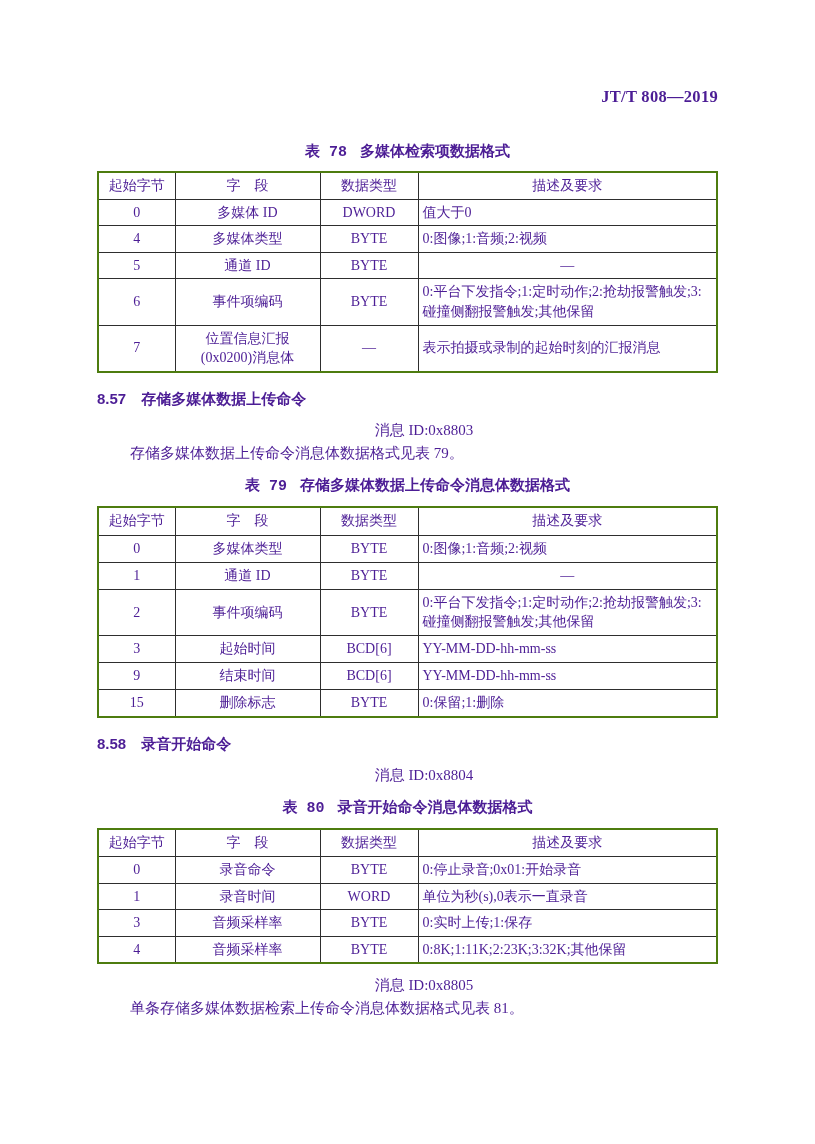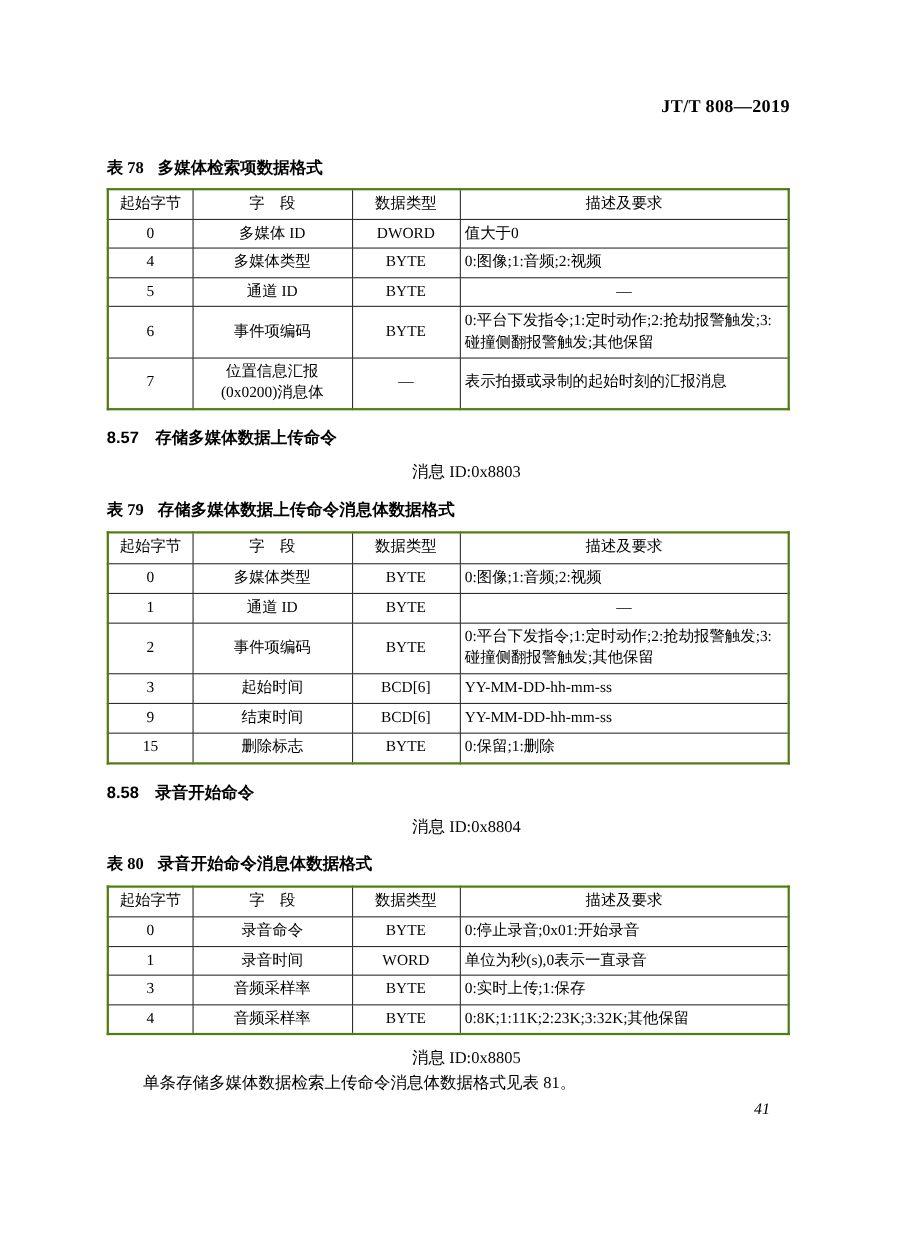--- a/index.html
+++ b/index.html
@@ -4,35 +4,35 @@
 <style>
   html,body { margin:0; padding:0; background:#ffffff; }
   .page {
     position:relative;
     width:815px; height:1018px;
     margin:0 auto;
     background:#ffffff;
     box-sizing:border-box;
     padding:0 97px;
     font-family:"Liberation Serif","DejaVu Serif",serif;
-    color:#000000;
+    color:#4c1d95;
     overflow:hidden;
   }
   .doc-header {
     padding-top:88px;
     text-align:right;
     font-weight:bold;
     font-size:16.5px;
     line-height:18px;
     letter-spacing:0.3px;
   }
   .table-caption {
     margin-top:12px;
-    text-align:left;
-    font-family:Liberation Serif, serif;
+    text-align:center;
+    font-family:Liberation Mono, monospace;
     font-weight:bold;
     font-size:15px;
     line-height:20px;
   }
   .table-caption .cap-label { margin-right:0.85em; }
   .cap-78 { margin-top:37px; }
   table.std {
     width:100%;
     border-collapse:collapse;
     table-layout:fixed;
@@ -137,20 +137,21 @@
           <td>—</td>
           <td class="desc">表示拍摄或录制的起始时刻的汇报消息</td>
         </tr>
       </tbody>
     </table>
 
   <div class="section-heading">
     <span class="sec-no">8.57</span><span>存储多媒体数据上传命令</span>
   </div>
   <p class="para msg">消息 ID:0x8803</p>
+  <p class="para">存储多媒体数据上传命令消息体数据格式见表 79。</p>
 
   <div class="table-caption">
     <span class="cap-label">表 79</span><span>存储多媒体数据上传命令消息体数据格式</span>
   </div>
 
   <table class="std tbl tbl-79">
     <colgroup>
         <col style="width:77px">
         <col style="width:145px">
         <col style="width:98px">

